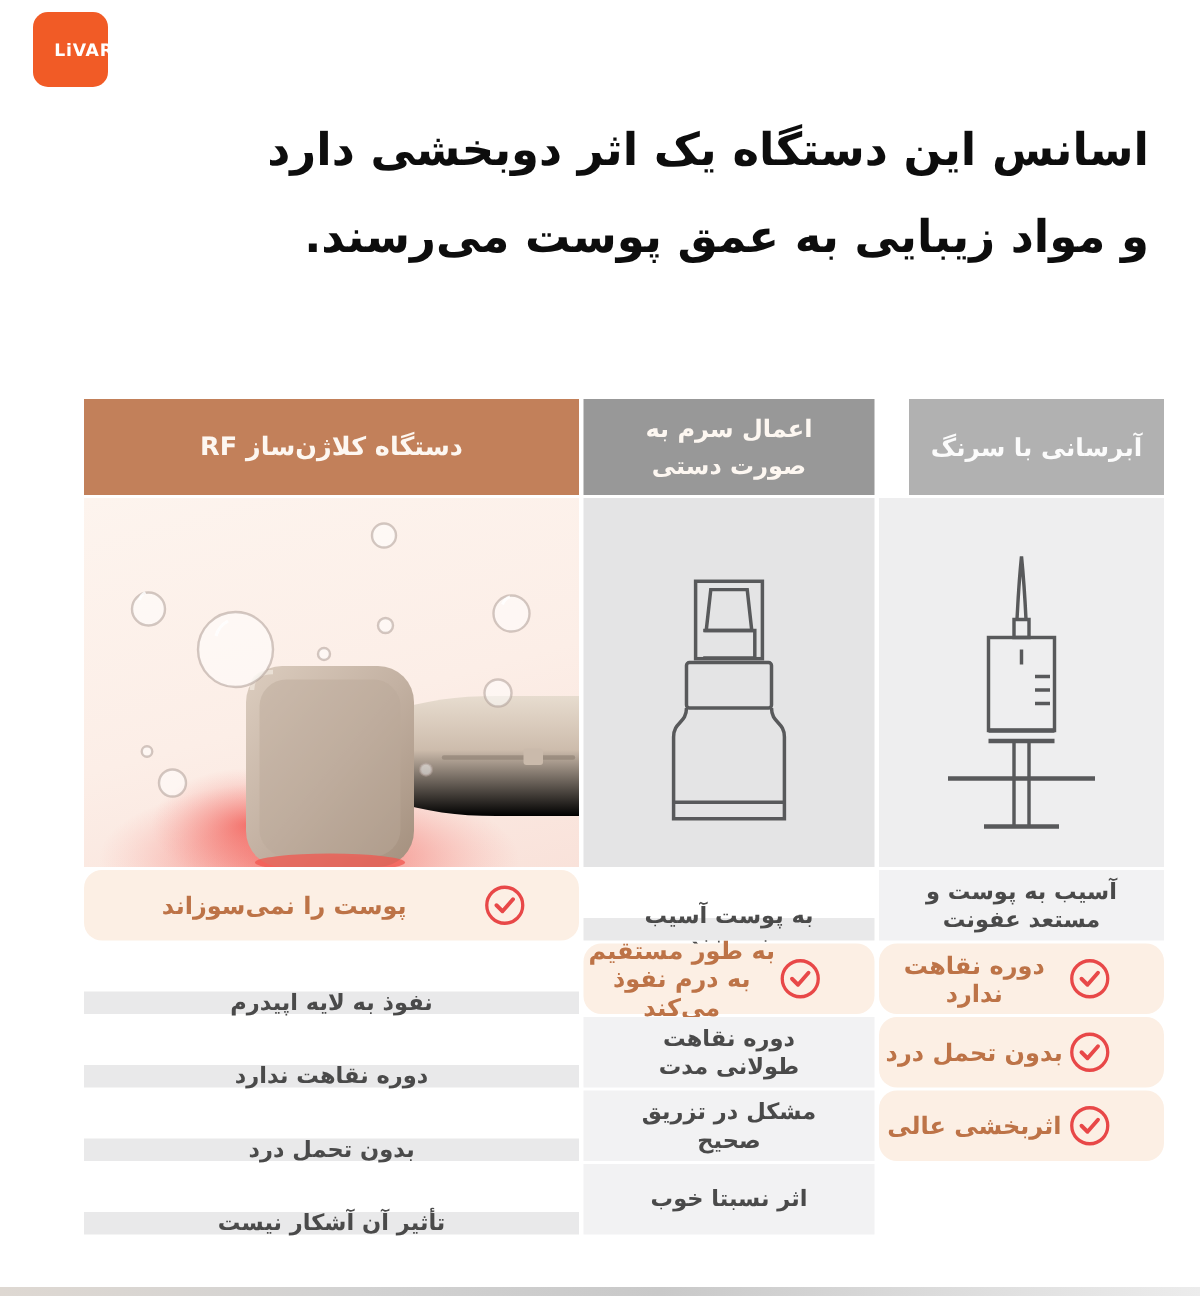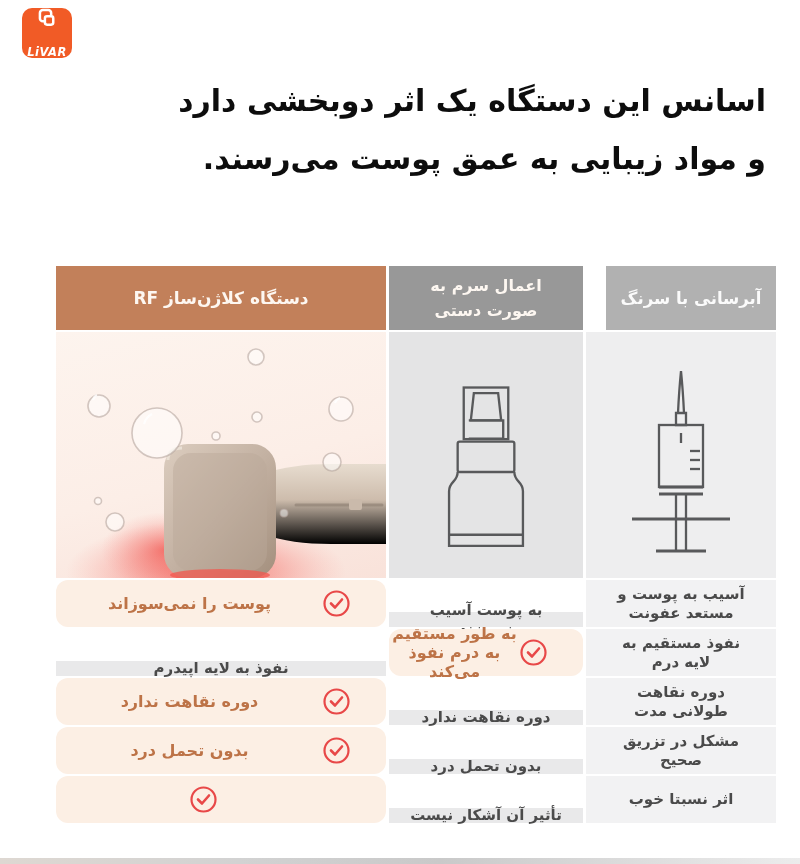--- a/index.html
+++ b/index.html
@@ -11,24 +11,23 @@
     overflow:hidden;
     font-family:"DejaVu Sans","Liberation Sans",sans-serif;
   }
 
   
   .logo {
     position:absolute; left:22px; top:8px;
     width:50px; height:50px;
     background:#f15b26;
     border-radius:10px;
-    display:flex; flex-direction:column;
+    display:flex; flex-direction:row;
     align-items:center; justify-content:center;
     gap:18px;
-    font-style:italic;
   }
   .logo-glyph { width:22px; height:22px; display:block; }
   .logo-text {
     color:#ffffff; font-size:11.5px; font-weight:bold;
     letter-spacing:0.5px; line-height:12px;
   }
 
   
   .title {
     position:absolute; top:72px; right:34px;
@@ -207,21 +206,20 @@
   <div class="cell cell-manual">نفوذ به لایه اپیدرم</div>
   <div class="cell cell-rf">
     <span class="rf-label">به طور مستقیم به درم نفوذ می‌کند</span>
     <span class="check-wrap">
       <svg viewBox="0 0 27 27">
           <circle cx="13.5" cy="13.5" r="12" fill="none" stroke="#e84848" stroke-width="2.2"></circle>
           <path d="M8,13.5 L12,17.5 L19,9.5" fill="none" stroke="#e84848" stroke-width="2.6" stroke-linecap="round" stroke-linejoin="round"></path>
         </svg>
     </span>
   </div>
-  <div class="cell cell-syringe">نفوذ مستقیم به لایه درم</div>
 
   <div class="cell cell-rf">
     <span class="rf-label">دوره نقاهت ندارد</span>
     <span class="check-wrap">
       <svg viewBox="0 0 27 27">
           <circle cx="13.5" cy="13.5" r="12" fill="none" stroke="#e84848" stroke-width="2.2"></circle>
           <path d="M8,13.5 L12,17.5 L19,9.5" fill="none" stroke="#e84848" stroke-width="2.6" stroke-linecap="round" stroke-linejoin="round"></path>
         </svg>
     </span>
   </div>
@@ -234,20 +232,21 @@
       <svg viewBox="0 0 27 27">
           <circle cx="13.5" cy="13.5" r="12" fill="none" stroke="#e84848" stroke-width="2.2"></circle>
           <path d="M8,13.5 L12,17.5 L19,9.5" fill="none" stroke="#e84848" stroke-width="2.6" stroke-linecap="round" stroke-linejoin="round"></path>
         </svg>
     </span>
   </div>
   <div class="cell cell-manual">بدون تحمل درد</div>
   <div class="cell cell-syringe">مشکل در تزریق صحیح</div>
 
   <div class="cell cell-rf">
+    <span class="rf-label">اثربخشی عالی</span>
     <span class="check-wrap">
       <svg viewBox="0 0 27 27">
           <circle cx="13.5" cy="13.5" r="12" fill="none" stroke="#e84848" stroke-width="2.2"></circle>
           <path d="M8,13.5 L12,17.5 L19,9.5" fill="none" stroke="#e84848" stroke-width="2.6" stroke-linecap="round" stroke-linejoin="round"></path>
         </svg>
     </span>
   </div>
   <div class="cell cell-manual">تأثیر آن آشکار نیست</div>
   <div class="cell cell-syringe">اثر نسبتا خوب</div>
 

